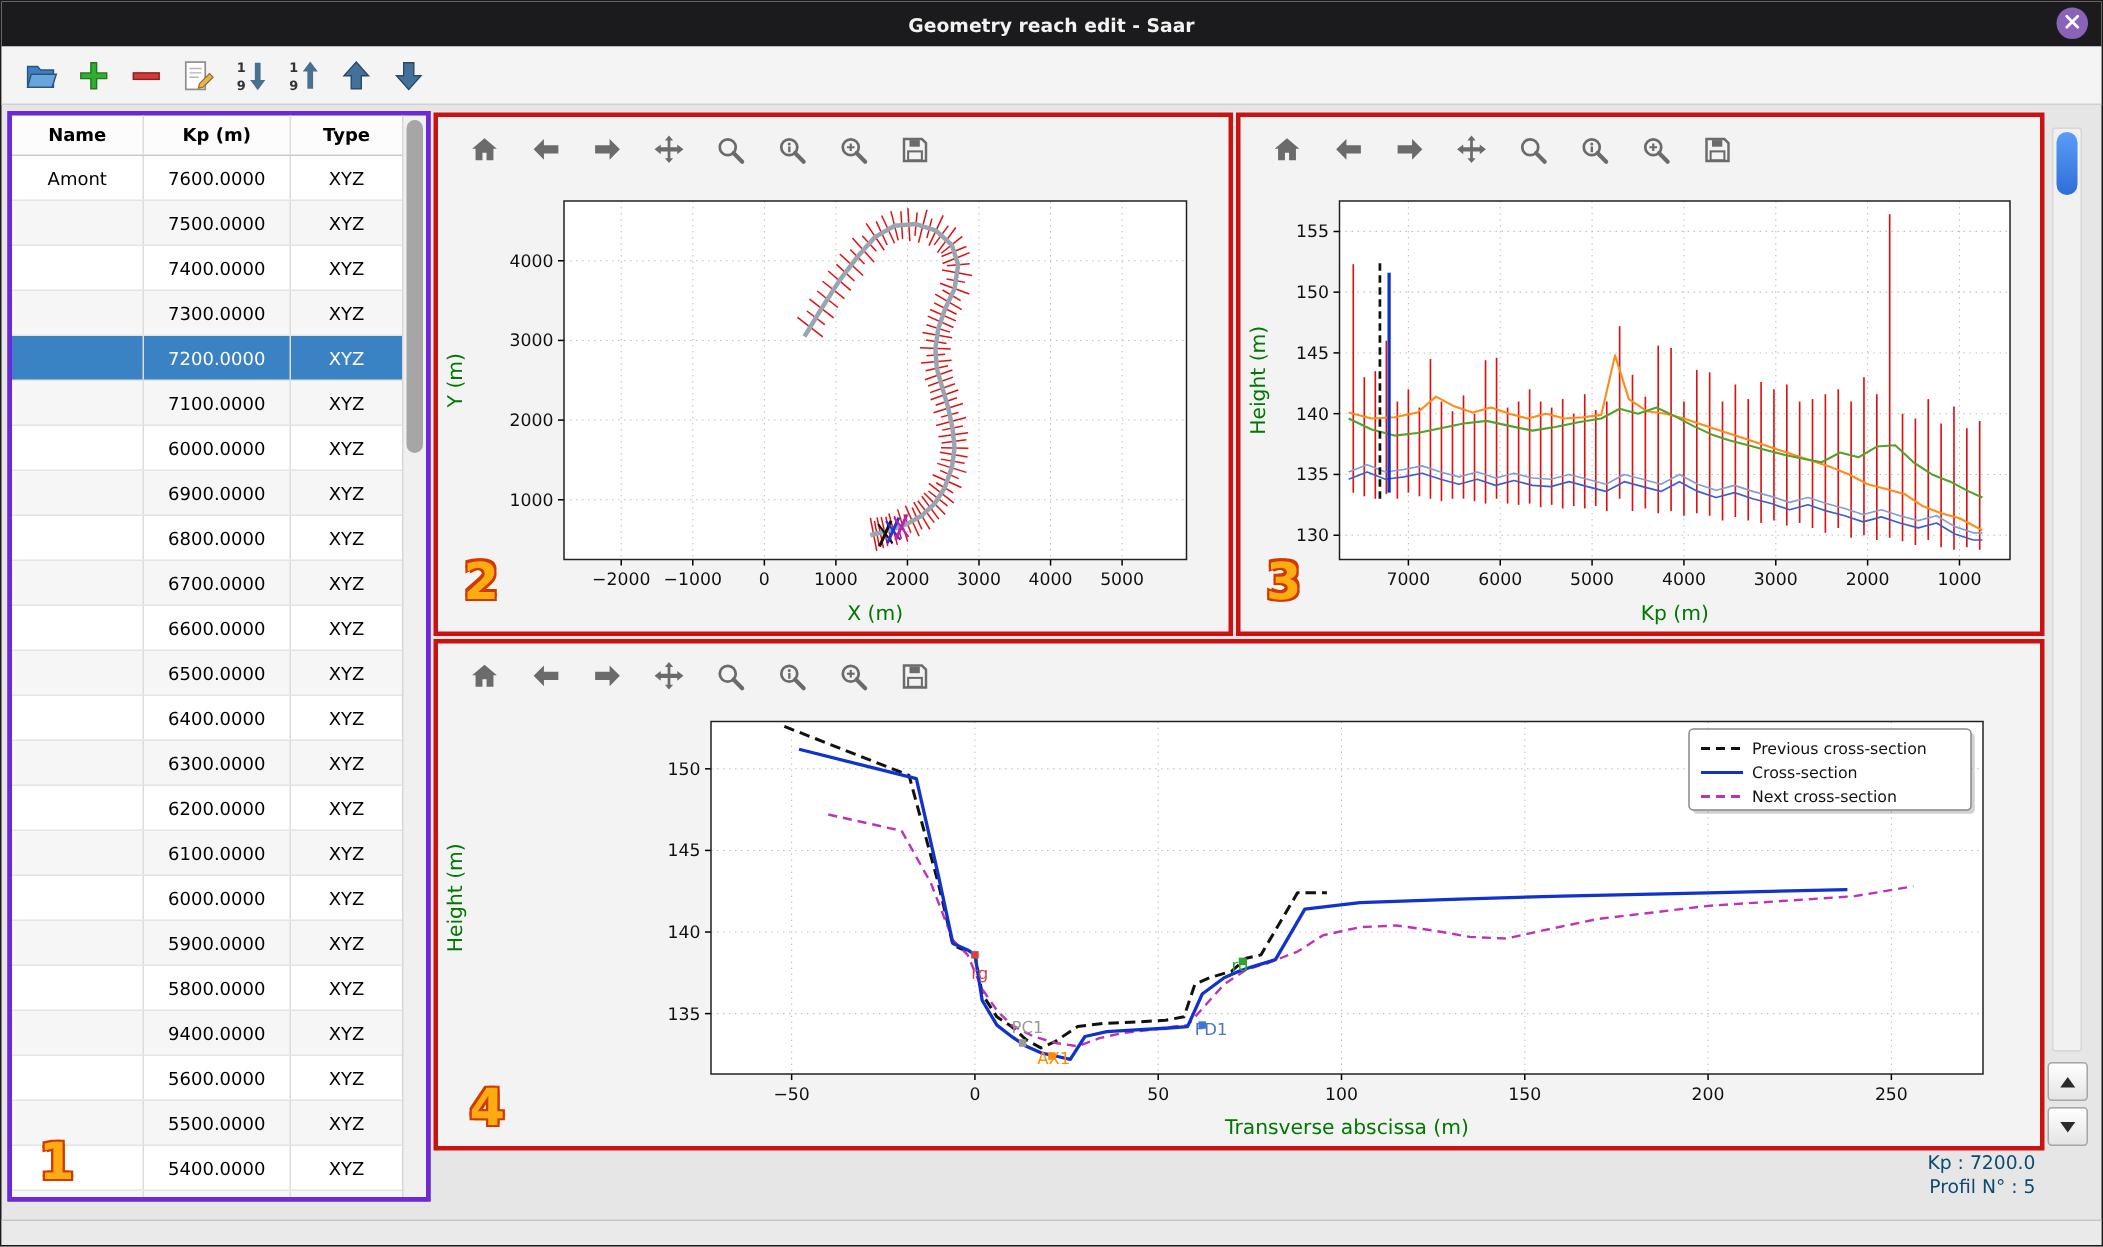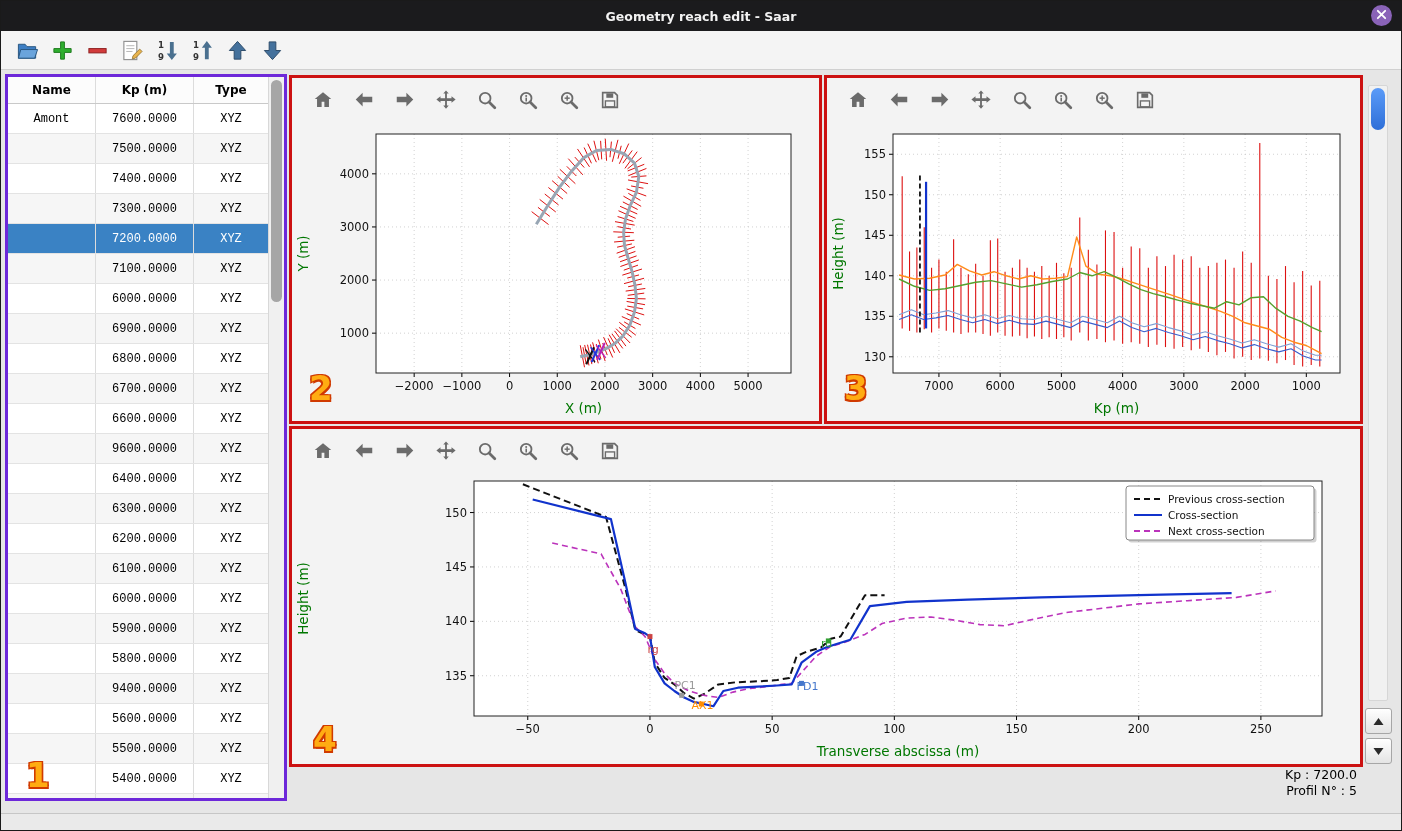--- a/index.html
+++ b/index.html
@@ -9,21 +9,21 @@
 
   .titlebar { position:absolute; top:0; left:0; right:0; height:30px; background:#1b1b1d; display:flex; align-items:center; justify-content:center; }
   .titlebar .title { color:#f2f2f2; font-size:12.5px; font-weight:bold; }
   .close-btn { position:absolute; right:9px; top:4px; width:21px; height:21px; border-radius:50%; background:#8a63b8; border:none; display:flex; align-items:center; justify-content:center; cursor:pointer; }
 
   .main-toolbar { position:absolute; top:30px; left:0; right:0; height:39px; background:#f4f4f4; border-bottom:1px solid #d0d0d0; display:flex; align-items:center; gap:9px; padding-left:13px; }
   .tb-icon { width:26px; height:26px; display:flex; align-items:center; justify-content:center; cursor:pointer; }
 
   .table-panel { position:absolute; left:4px; top:73px; width:282px; height:727px; border:3px solid #6d28d9; background:#404040; }
   .tbl-header { position:absolute; top:0; left:0; right:16px; height:27px; display:flex; background:#fcfcfc; border-bottom:1px solid #c9c9c9; font-weight:bold; }
-  .tbl-body { position:absolute; top:27px; left:0; right:16px; bottom:0; overflow:hidden;font-family:Liberation Mono, monospace; }
+  .tbl-body { position:absolute; top:27px; left:0; right:16px; bottom:0; overflow:hidden; }
   .cell { display:flex; align-items:center; justify-content:center; font-size:12px; border-right:1px solid #dcdcdc; overflow:hidden; }
   .c0 { width:88px; } .c1 { width:98px; } .c2 { width:74px; border-right:none; }
   .trow { display:flex; height:30px; border-bottom:1px solid #e3e3e3; background:#fff; }
   .trow:nth-child(even) { background:#f6f6f6; }
   .trow.selected { background:#3a82c4; color:#fff;text-align:right; }
   .tbl-scrollbar { position:absolute; top:0; right:0; bottom:0; width:16px; background:#f0f0f0; border-left:1px solid #d8d8d8; }
   .tbl-thumb { position:absolute; left:2px; right:2px; top:3px; height:222px; background:#a6a6a6; border-radius:6px; }
 
   .plot-panel { position:absolute; border:3px solid #cc1111; background:#f3f3f3; }
   .panel-plan { left:288px; top:74px; width:533px; height:349px; }
@@ -38,21 +38,21 @@
   .badge-table { left:18px; bottom:6px; }
   .badge-plan, .badge-profile { left:17px; bottom:16px; }
   .badge-section { left:21px; bottom:8px; }
 
   .v-scroll-track { position:absolute; left:1367px; top:84px; width:20px; height:616px; background:#f1f1f1; border:1px solid #d6d6d6; border-radius:2px; }
   .v-scroll-thumb { position:absolute; left:2px; top:2px; width:14px; height:42px; background:linear-gradient(180deg,#5b9bf8,#2e6fd8); border-radius:7px; cursor:pointer; }
 
   .nav-btn { position:absolute; left:1364px; width:27px; height:26px; background:linear-gradient(#ffffff,#e4e4e4); border:1px solid #a6a6a6; border-radius:3px; display:flex; align-items:center; justify-content:center; cursor:pointer; }
   .nav-up { top:707px; } .nav-down { top:737px; }
 
-  .kp-info { position:absolute; right:44px; top:766px; text-align:right; font-size:12.5px; color:#000000; line-height:16px; }
+  .kp-info { position:absolute; right:44px; top:766px; text-align:right; font-size:12.5px; color:#0c4a6e; line-height:16px; }
   .statusbar { position:absolute; left:0; right:0; bottom:0; height:17px; background:#eaeaea; border-top:1px solid #c6c6c6; }
 </style>
 </head>
 <body>
 
 <div class="window">
 
   <div class="titlebar">
     <span class="title">Geometry reach edit - Saar</span>
     <button class="close-btn">
@@ -171,21 +171,21 @@
           <div class="cell c1">6700.0000</div>
           <div class="cell c2">XYZ</div>
         </div>
         <div class="trow">
           <div class="cell c0"></div>
           <div class="cell c1">6600.0000</div>
           <div class="cell c2">XYZ</div>
         </div>
         <div class="trow">
           <div class="cell c0"></div>
-          <div class="cell c1">9600.0000</div>
+          <div class="cell c1">6500.0000</div>
           <div class="cell c2">XYZ</div>
         </div>
         <div class="trow">
           <div class="cell c0"></div>
           <div class="cell c1">6400.0000</div>
           <div class="cell c2">XYZ</div>
         </div>
         <div class="trow">
           <div class="cell c0"></div>
           <div class="cell c1">6300.0000</div>

